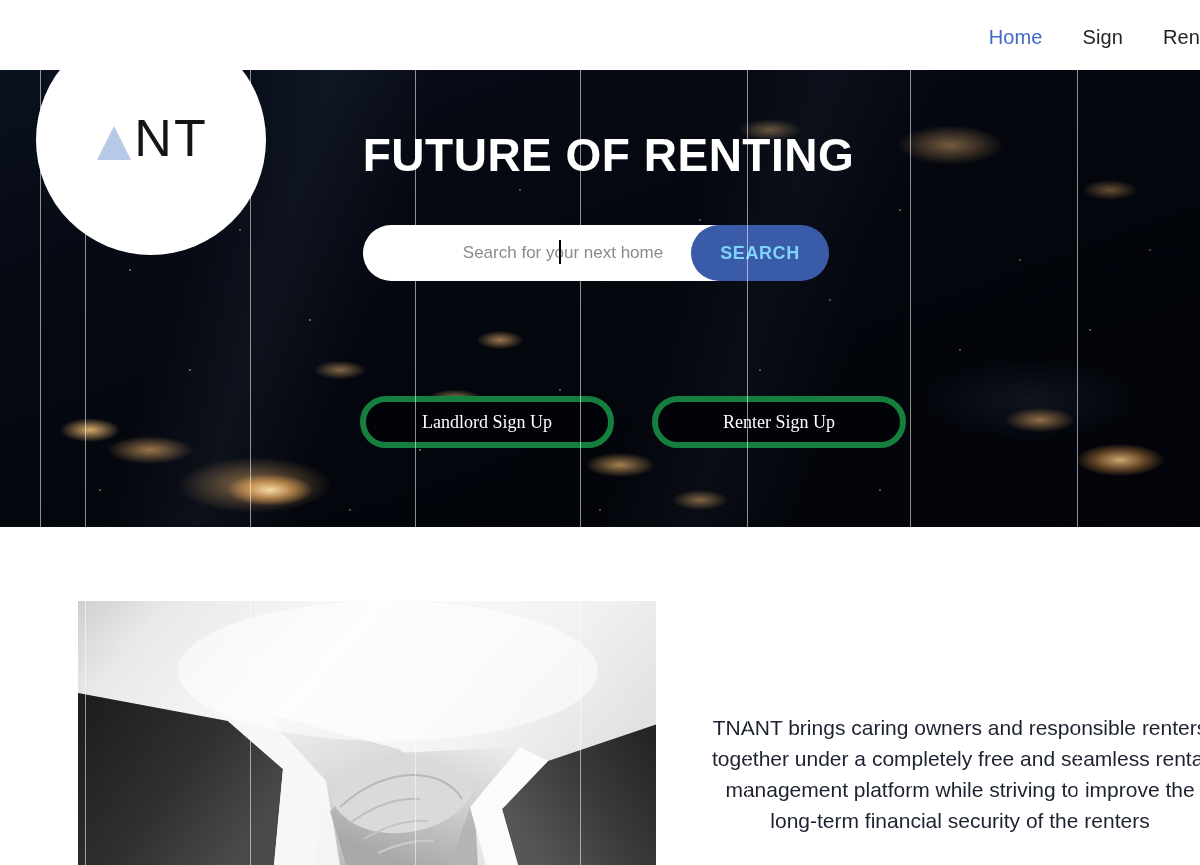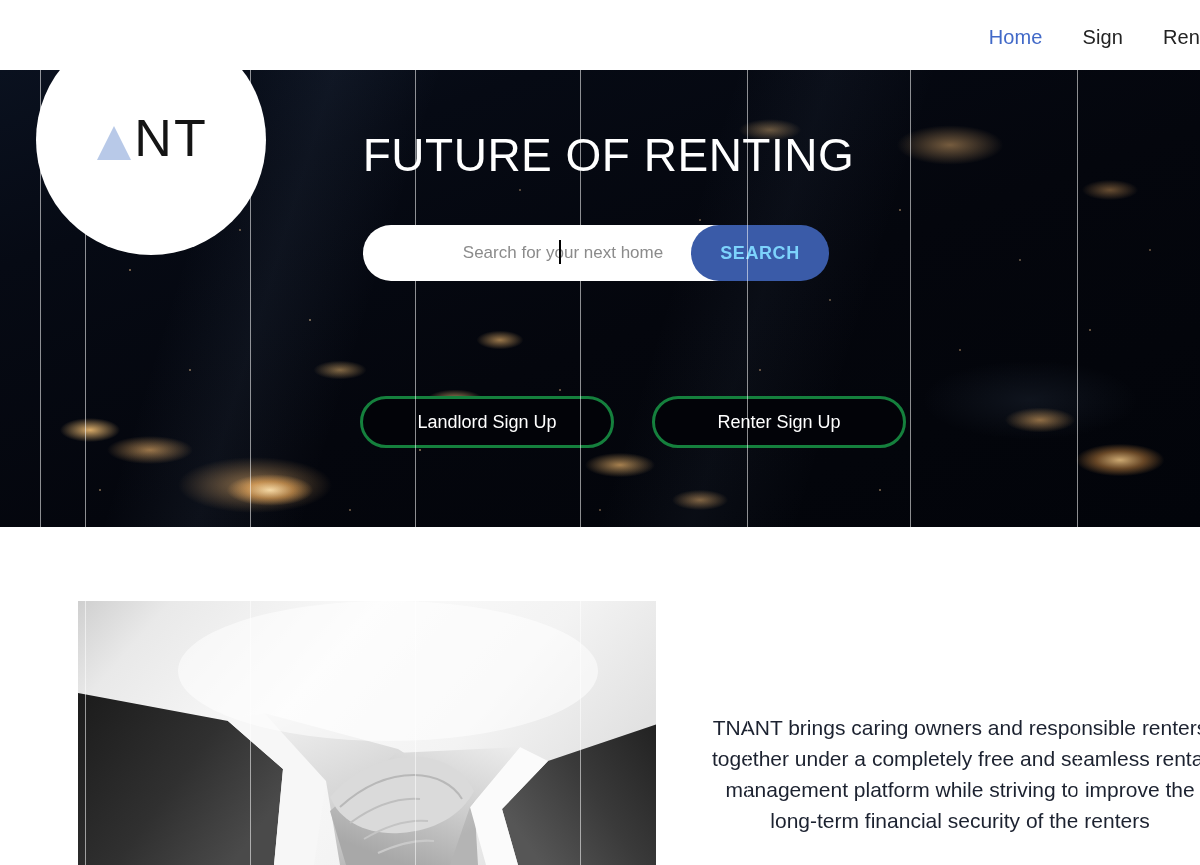--- a/index.html
+++ b/index.html
@@ -156,21 +156,21 @@
     width: 1200px; height: 457px;
     z-index: 14;
   }
 
   .hero-title {
     position: absolute;
     left: 0; top: 58px;
     width: 1200px;
     text-align: center;
     font-size: 46px;
-    font-weight: normal;
+    font-weight: bold;
     color: #ffffff;
     letter-spacing: 0.5px;
     padding-left: 17px;
   }
 
   
   .search-row {
     position: absolute;
     left: 363px;
     top: 155px;
@@ -213,24 +213,24 @@
     top: 326px;
     width: 546px;
     display: flex;
     justify-content: space-between;
   }
   .signup-btn {
     width: 254px;
     height: 52px;
     border-radius: 26px;
     background: #020308;
-    border: 3px solid #15803d;
+    border: 6px solid #15803d;
     color: #ffffff;
     font-size: 18px;
-    font-family: Liberation Sans, sans-serif;
+    font-family: Liberation Serif, serif;
     cursor: pointer;
   }
 
   
   .grid-overlay {
     position: absolute;
     left: 0; top: 0;
     width: 1200px;
     height: 865px;
     z-index: 50;

